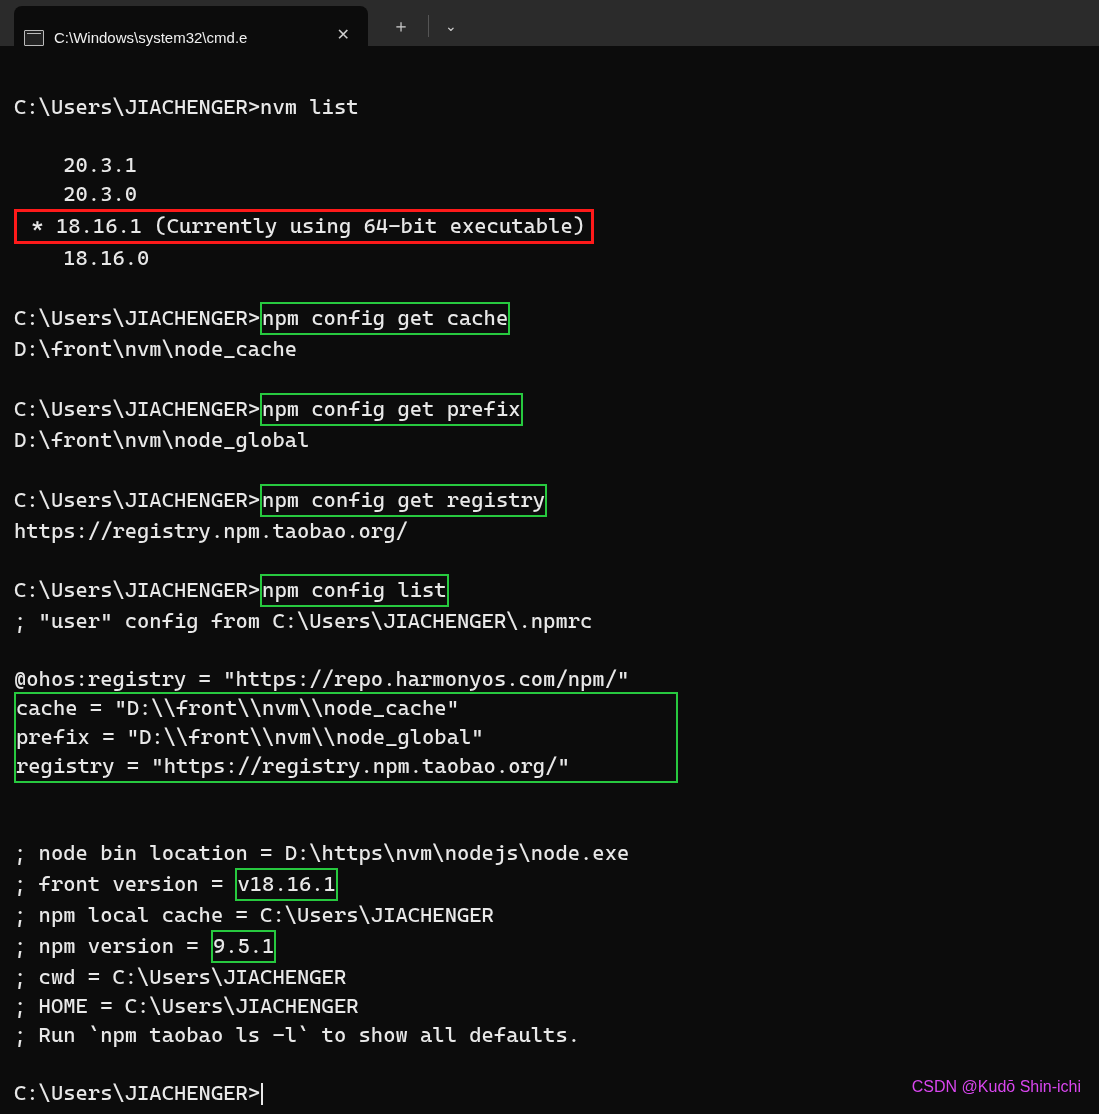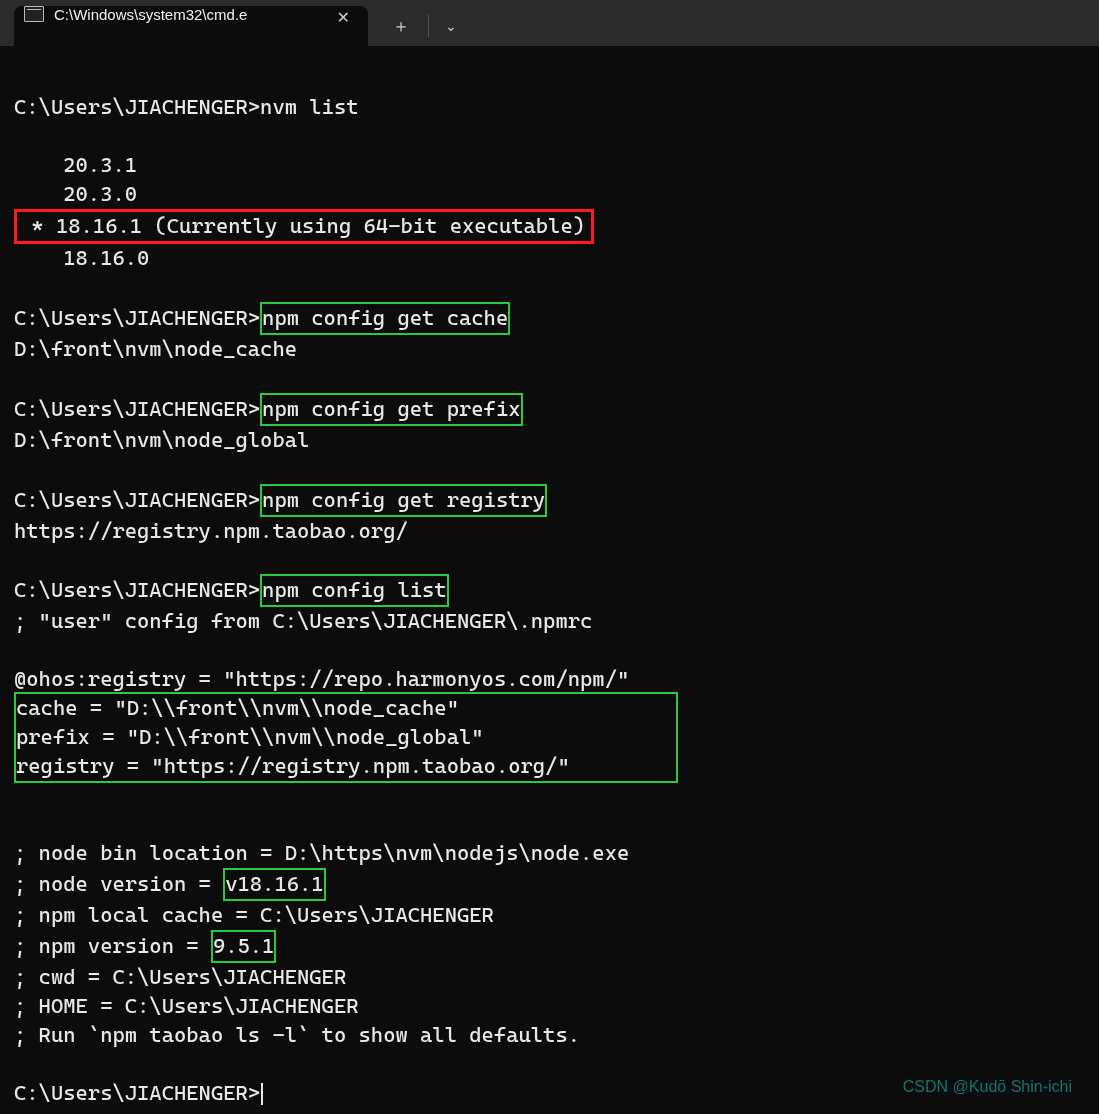--- a/index.html
+++ b/index.html
@@ -16,21 +16,21 @@
 
   .titlebar {
     display: flex;
     align-items: stretch;
     height: 46px;
     background: #2b2b2b;
   }
 
   .tab {
     display: flex;
-    align-items: flex-start;
+    align-items: flex-end;
     gap: 10px;
     background: #0c0c0c;
     padding: 0 14px 0 10px;
     border-top-left-radius: 8px;
     border-top-right-radius: 8px;
     margin-left: 14px;
     margin-top: 6px;
     height: 40px;
     width: 330px;
     font-family: "Segoe UI", Arial, sans-serif;
@@ -134,22 +134,22 @@
     width: 2px;
     height: 1.05em;
     background: #e8e8e8;
     vertical-align: text-bottom;
     margin-left: 1px;
   }
 
   .footer {
     position: absolute;
     bottom: 16px;
-    right: 27px;
-    color: #0f766e;
+    right: 18px;
+    color: #d946ef;
     font-size: 16px;
     font-family: Arial, sans-serif;
   }
 </style>
 </head>
 <body>
 
 <div class="titlebar">
   <div class="tab">
     <span class="tab-icon"></span>
@@ -182,21 +182,21 @@
 
 <span>C:\Users\JIACHENGER&gt;</span><span class="hl-green">npm config list</span>
 <span>; "user" config from C:\Users\JIACHENGER\.npmrc</span>
 
 <span>@ohos:registry = "https://repo.harmonyos.com/npm/"</span>
 <span class="hl-green-block">cache = "D:\\front\\nvm\\node_cache"
 prefix = "D:\\front\\nvm\\node_global"
 registry = "https://registry.npm.taobao.org/"</span>
 
 <span>; node bin location = D:\https\nvm\nodejs\node.exe</span>
-<span>; node version = </span><span class="hl-green">v18.16.1</span>
+<span>; front version = </span><span class="hl-green">v18.16.1</span>
 <span>; npm local cache = C:\Users\JIACHENGER</span>
 <span>; npm version = </span><span class="hl-green">9.5.1</span>
 <span>; cwd = C:\Users\JIACHENGER</span>
 <span>; HOME = C:\Users\JIACHENGER</span>
 <span>; Run `npm taobao ls -l` to show all defaults.</span>
 
 <span>C:\Users\JIACHENGER&gt;</span><span class="cursor"></span>
 <div class="footer">CSDN @Kudō Shin-ichi</div>
 </div>
 

